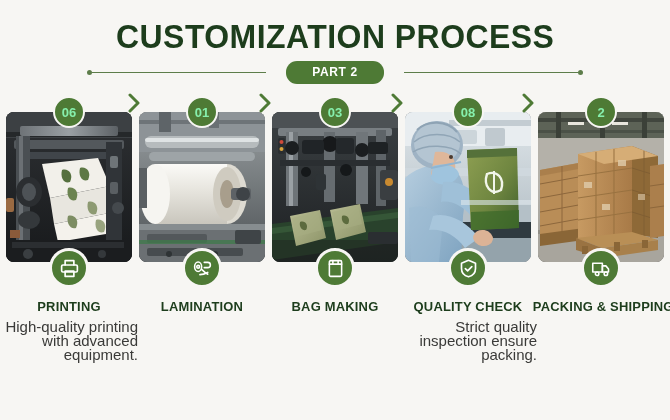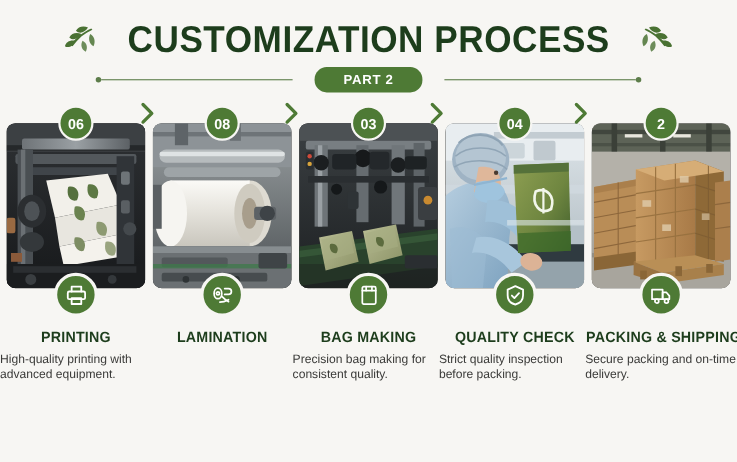--- a/index.html
+++ b/index.html
@@ -9,21 +9,21 @@
     font-family:"Liberation Sans", sans-serif;
     overflow:hidden;
     position:relative;
   }
 
   
   .header { position:absolute; top:0; left:0; width:670px; height:92px; }
 
   .title-row {
     position:absolute; top:14px; left:0; width:670px; height:44px;
-    display:flex; align-items:center; justify-content:center; gap:12px;
+    display:flex; align-items:center; justify-content:center; gap:12px;flex-direction:column;
   }
   .main-title {
     font-size:34px; font-weight:bold; letter-spacing:0.5px;
     color:#1d3d1c; line-height:38px;
     font-family:"Liberation Sans", sans-serif;
     transform:scaleX(0.94); transform-origin:center;
     white-space:nowrap;
   }
   .sprig { width:34px; height:34px; display:block; }
 
@@ -43,21 +43,21 @@
   .steps {
     position:absolute; top:96px; left:0; width:670px; height:324px;
     display:flex; justify-content:space-between; padding:0 6px;
   }
   .step { position:relative; width:126px; }
 
   .badge {
     position:absolute; top:0px; left:50%; transform:translateX(-50%);
     width:32px; height:32px; border-radius:50%;
     background:#4e7a35; border:2.5px solid #f7f6f3;
-    color:#ffffff; font-size:13px; font-weight:bold;
+    color:#86efac; font-size:13px; font-weight:bold;
     display:flex; align-items:center; justify-content:center;
     z-index:4;
   }
 
   .photo {
     position:absolute; top:16px; left:0; width:126px; height:150px;
     border-radius:8px; overflow:hidden; background:#2c2c2c;
   }
   .photo svg { display:block; width:126px; height:150px; }
 
@@ -70,22 +70,22 @@
   }
   .icon-circle svg { width:21px; height:21px; display:block; }
 
   .step-title {
     position:absolute; top:203px; left:-8px; width:142px; text-align:center;
     font-size:13.5px; font-weight:bold; color:#1d3d1c;
     letter-spacing:0.2px; transform:scaleX(0.96); transform-origin:center;
     white-space:nowrap;
   }
   .step-desc {
-    position:absolute; top:224px; left:-6px; width:138px; text-align:left;
-    font-size:11px; line-height:14px; color:#3a3a38;
+    position:absolute; top:224px; left:-6px; width:138px; text-align:right;
+    font-size:15px; line-height:14px; color:#3a3a38;
   }
 
   .arrow {
     position:absolute; top:92px; width:14px; height:22px;
     display:flex; align-items:center; justify-content:center; z-index:6;
   }
   .arrow svg { width:14px; height:20px; display:block; }
   .a1{ left:127px; } .a2{ left:258px; } .a3{ left:390px; } .a4{ left:521px; }
 </style>
 </head>
@@ -187,21 +187,21 @@
         <path d="M7 8V3h10v5"></path>
         <rect x="3" y="8" width="18" height="8" rx="1.5"></rect>
         <rect x="7" y="15" width="10" height="6"></rect>
       </svg>
     </div>
     <div class="step-title">PRINTING</div>
     <div class="step-desc">High-quality printing with advanced equipment.</div>
   </div>
 
   <div class="step">
-    <div class="badge">08</div>
+    <div class="badge">01</div>
     <div class="photo">
       <svg viewBox="0 0 126 150" preserveAspectRatio="xMidYMid slice">
         <defs>
           <linearGradient id="p2roll" x1="0" y1="0" x2="0" y2="1">
             <stop offset="0" stop-color="#fbfaf7"></stop>
               <stop offset="0.45" stop-color="#e6e4dd"></stop>
               <stop offset="1" stop-color="#c9c6bd"></stop>
           </linearGradient>
           <linearGradient id="p2bg" x1="0" y1="0" x2="0" y2="1">
             <stop offset="0" stop-color="#9aa0a2"></stop>
@@ -306,25 +306,24 @@
     </div>
     <div class="icon-circle">
       <svg viewBox="0 0 24 24" fill="none" stroke="#ffffff" stroke-width="1.8" stroke-linecap="round" stroke-linejoin="round">
         <rect x="5" y="3" width="14" height="18" rx="1.5"></rect>
         <path d="M5 7h14"></path>
         <path d="M9 3v4"></path>
           <path d="M15 3v4"></path>
       </svg>
     </div>
     <div class="step-title">BAG MAKING</div>
-    <div class="step-desc">Precision bag making for consistent quality.</div>
   </div>
 
   <div class="step">
-    <div class="badge">04</div>
+    <div class="badge">08</div>
     <div class="photo">
       <svg viewBox="0 0 126 150" preserveAspectRatio="xMidYMid slice">
         <defs>
           <linearGradient id="p4bg" x1="0" y1="0" x2="0" y2="1">
             <stop offset="0" stop-color="#dfe6ea"></stop>
               <stop offset="1" stop-color="#aab6bd"></stop>
           </linearGradient>
           <linearGradient id="p4pouch" x1="0" y1="0" x2="1" y2="1">
             <stop offset="0" stop-color="#8e9f52"></stop>
               <stop offset="0.55" stop-color="#6f8640"></stop>
@@ -375,21 +374,21 @@
         <rect x="56" y="88" width="70" height="5" fill="#dfe7ec" opacity="0.6"></rect>
       </svg>
     </div>
     <div class="icon-circle">
       <svg viewBox="0 0 24 24" fill="none" stroke="#ffffff" stroke-width="1.9" stroke-linecap="round" stroke-linejoin="round">
         <path d="M12 2.5 20 6v6c0 5-3.4 8.4-8 9.5C7.4 20.4 4 17 4 12V6Z"></path>
         <path d="M8.4 12.2 11 14.8l4.8-5"></path>
       </svg>
     </div>
     <div class="step-title">QUALITY CHECK</div>
-    <div class="step-desc">Strict quality inspection before packing.</div>
+    <div class="step-desc">Strict quality inspection ensure packing.</div>
   </div>
 
   <div class="step">
     <div class="badge">2</div>
     <div class="photo">
       <svg viewBox="0 0 126 150" preserveAspectRatio="xMidYMid slice">
         <defs>
           <linearGradient id="p5bg" x1="0" y1="0" x2="0" y2="1">
             <stop offset="0" stop-color="#c9c6bf"></stop>
               <stop offset="1" stop-color="#9e9b94"></stop>
@@ -471,21 +470,20 @@
     </div>
     <div class="icon-circle">
       <svg viewBox="0 0 24 24" fill="none" stroke="#ffffff" stroke-width="1.8" stroke-linecap="round" stroke-linejoin="round">
         <path d="M2 6h11v10H2z"></path>
         <path d="M13 9h4l3 3.5V16h-7z"></path>
         <circle cx="7" cy="18" r="2"></circle>
         <circle cx="17" cy="18" r="2"></circle>
       </svg>
     </div>
     <div class="step-title">PACKING &amp; SHIPPING</div>
-    <div class="step-desc">Secure packing and on-time delivery.</div>
   </div>
 
 </div>
 
 <div class="arrow a1">
   <svg viewBox="0 0 14 20">
       <path d="M3 2 L11 10 L3 18" fill="none" stroke="#4e7a35" stroke-width="3" stroke-linecap="round" stroke-linejoin="round"></path>
     </svg>
 </div>
 <div class="arrow a2">

